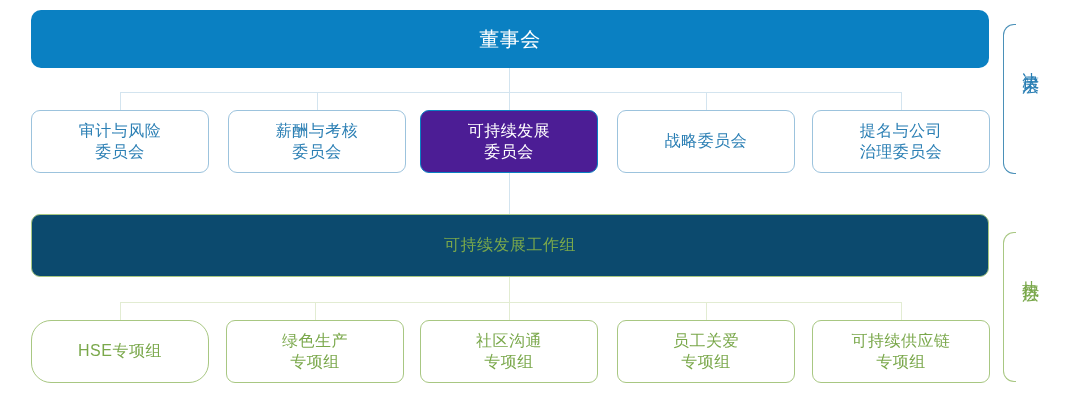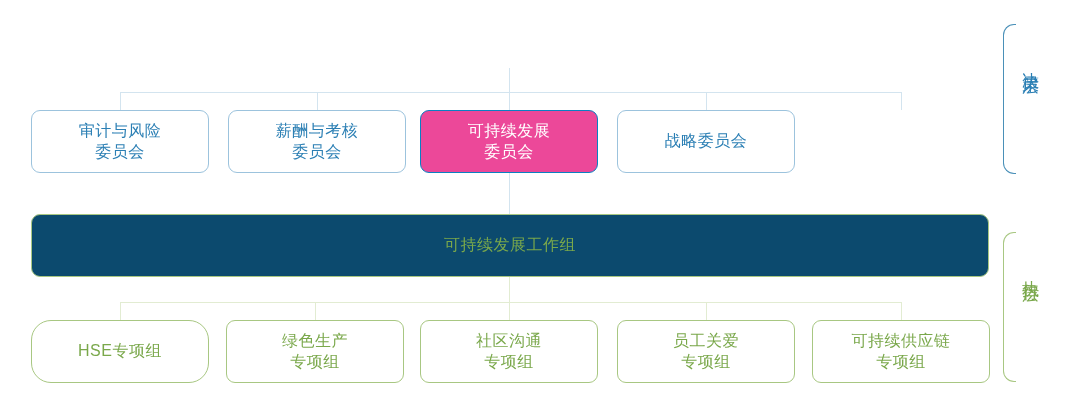--- a/index.html
+++ b/index.html
@@ -48,21 +48,21 @@
   .node-committee {
     top: 110px;
     width: 178px;
     height: 63px;
     background: #ffffff;
     border: 1px solid #9cc3dd;
     color: #2b7fb4;
     font-size: 16px;
   }
   .node-committee.is-highlighted {
-    background: #ec4899;
+    background: #4c1d95;
     border-color: #0a80c2;
     color: #ffffff;
   }
 
   
   .node-workgroup {
     left: 31px;
     top: 214px;
     width: 958px;
     height: 63px;
@@ -122,36 +122,39 @@
     color: #2b7fb4;
     line-height: 1;
   }
   .layer-label.green { color: #7aa84b; }
 </style>
 </head>
 <body>
 
 <div id="org-chart">
 
+  <div class="node node-board">董事会</div>
 
   <div class="connector conn-v" style="left:509px; top:68px; height:24px;"></div>
   <div class="connector conn-h" style="left:120px; top:92px; width:781px;"></div>
   <div class="connector conn-v" style="left:120px; top:92px; height:18px;"></div>
   <div class="connector conn-v" style="left:317px; top:92px; height:18px;"></div>
   <div class="connector conn-v" style="left:509px; top:92px; height:18px;"></div>
   <div class="connector conn-v" style="left:706px; top:92px; height:18px;"></div>
   <div class="connector conn-v" style="left:901px; top:92px; height:18px;"></div>
 
   <div class="node node-committee" style="left:31px;">审计与风险
 委员会</div>
   <div class="node node-committee" style="left:228px;">薪酬与考核
 委员会</div>
   <div class="node node-committee is-highlighted" style="left:420px;">可持续发展
 委员会</div>
   <div class="node node-committee" style="left:617px;">战略委员会</div>
+  <div class="node node-committee" style="left:812px;">提名与公司
+治理委员会</div>
 
   <div class="connector conn-v" style="left:509px; top:173px; height:41px;"></div>
 
   <div class="node node-workgroup">可持续发展工作组</div>
 
   <div class="connector conn-v green" style="left:509px; top:277px; height:25px;"></div>
   <div class="connector conn-h green" style="left:120px; top:302px; width:781px;"></div>
   <div class="connector conn-v green" style="left:120px; top:302px; height:18px;"></div>
   <div class="connector conn-v green" style="left:315px; top:302px; height:18px;"></div>
   <div class="connector conn-v green" style="left:509px; top:302px; height:18px;"></div>

